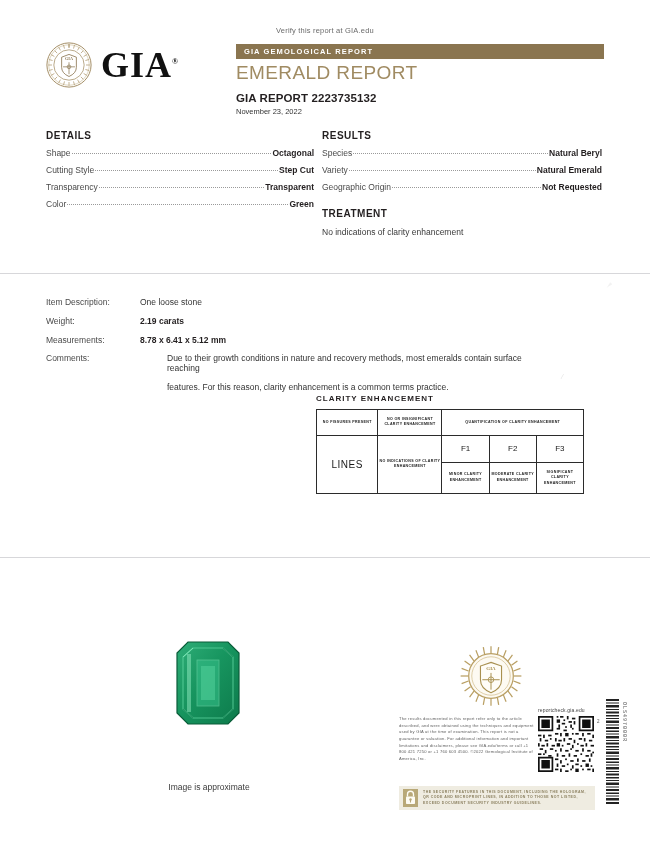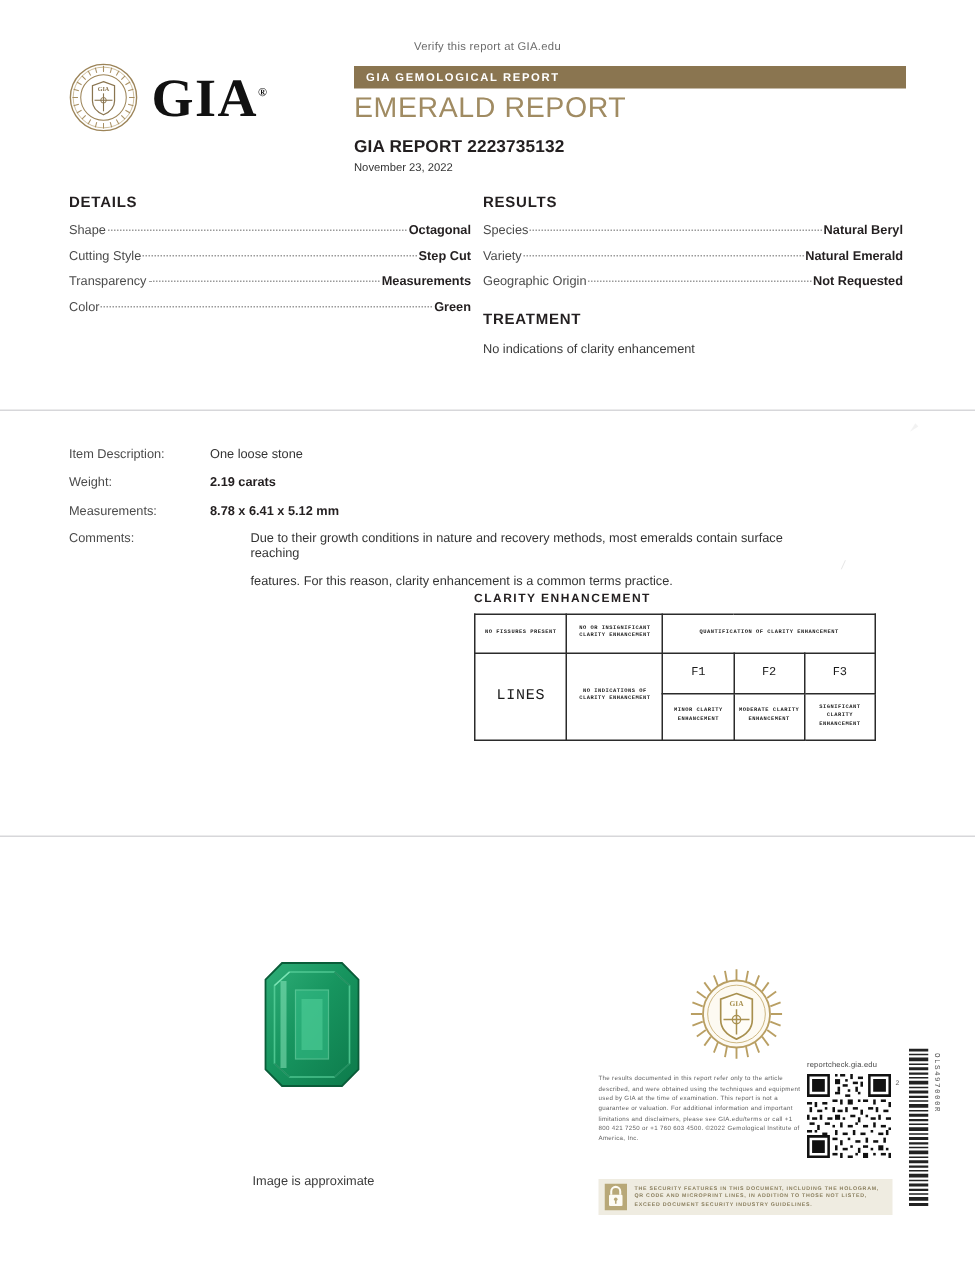--- a/index.html
+++ b/index.html
@@ -68,21 +68,21 @@
   .mid-comment { width:420px; }
   .mid-comment div { margin-bottom:9px;padding-left:27px; }
 
   
   .ce-wrap { position:absolute; left:316px; top:394px; width:268px; }
   .ce-title { font-size:8px; font-weight:700; letter-spacing:1px; color:#231f20; margin-bottom:6px; }
   .ce-table { width:268px; border-collapse:collapse; table-layout:fixed; }
   .ce-table td {
     border:1px solid #2b2b2b; text-align:center; vertical-align:middle;
     font-size:3.6px; letter-spacing:.35px; line-height:1.5; color:#1a1a1a;
-    padding:7px 1px; font-weight:700;font-family:Liberation Mono, monospace;
+    padding:7px 1px; font-weight:700;
   }
   .ce-none { font-size:10px !important; font-weight:400 !important; letter-spacing:.5px !important; }
   .ce-f { font-size:8px !important; font-weight:400 !important; letter-spacing:0 !important; }
   .ce-noborder-top { border-top:none !important; }
 
   
   .gem-wrap { position:absolute; left:175px; top:640px; width:66px; height:86px; }
   .gem-caption { position:absolute; left:150px; top:782px; width:118px; text-align:center; font-size:8.5px; color:#3a3a3a; }
 
   .seal-big { position:absolute; left:460px; top:645px; width:62px; height:62px; }
@@ -182,21 +182,21 @@
       <span class="dot-val">Octagonal</span>
     </div>
     <div class="dot-row">
       <span class="dot-label">Cutting Style </span>
       <span class="dot-fill"></span>
       <span class="dot-val">Step Cut</span>
     </div>
     <div class="dot-row">
       <span class="dot-label">Transparency </span>
       <span class="dot-fill"></span>
-      <span class="dot-val">Measurements</span>
+      <span class="dot-val">Transparent</span>
     </div>
     <div class="dot-row">
       <span class="dot-label">Color</span>
       <span class="dot-fill"></span>
       <span class="dot-val">Green</span>
     </div>
   </div>
 
   <div class="col-right">
     <div class="sec-head">RESULTS</div>

